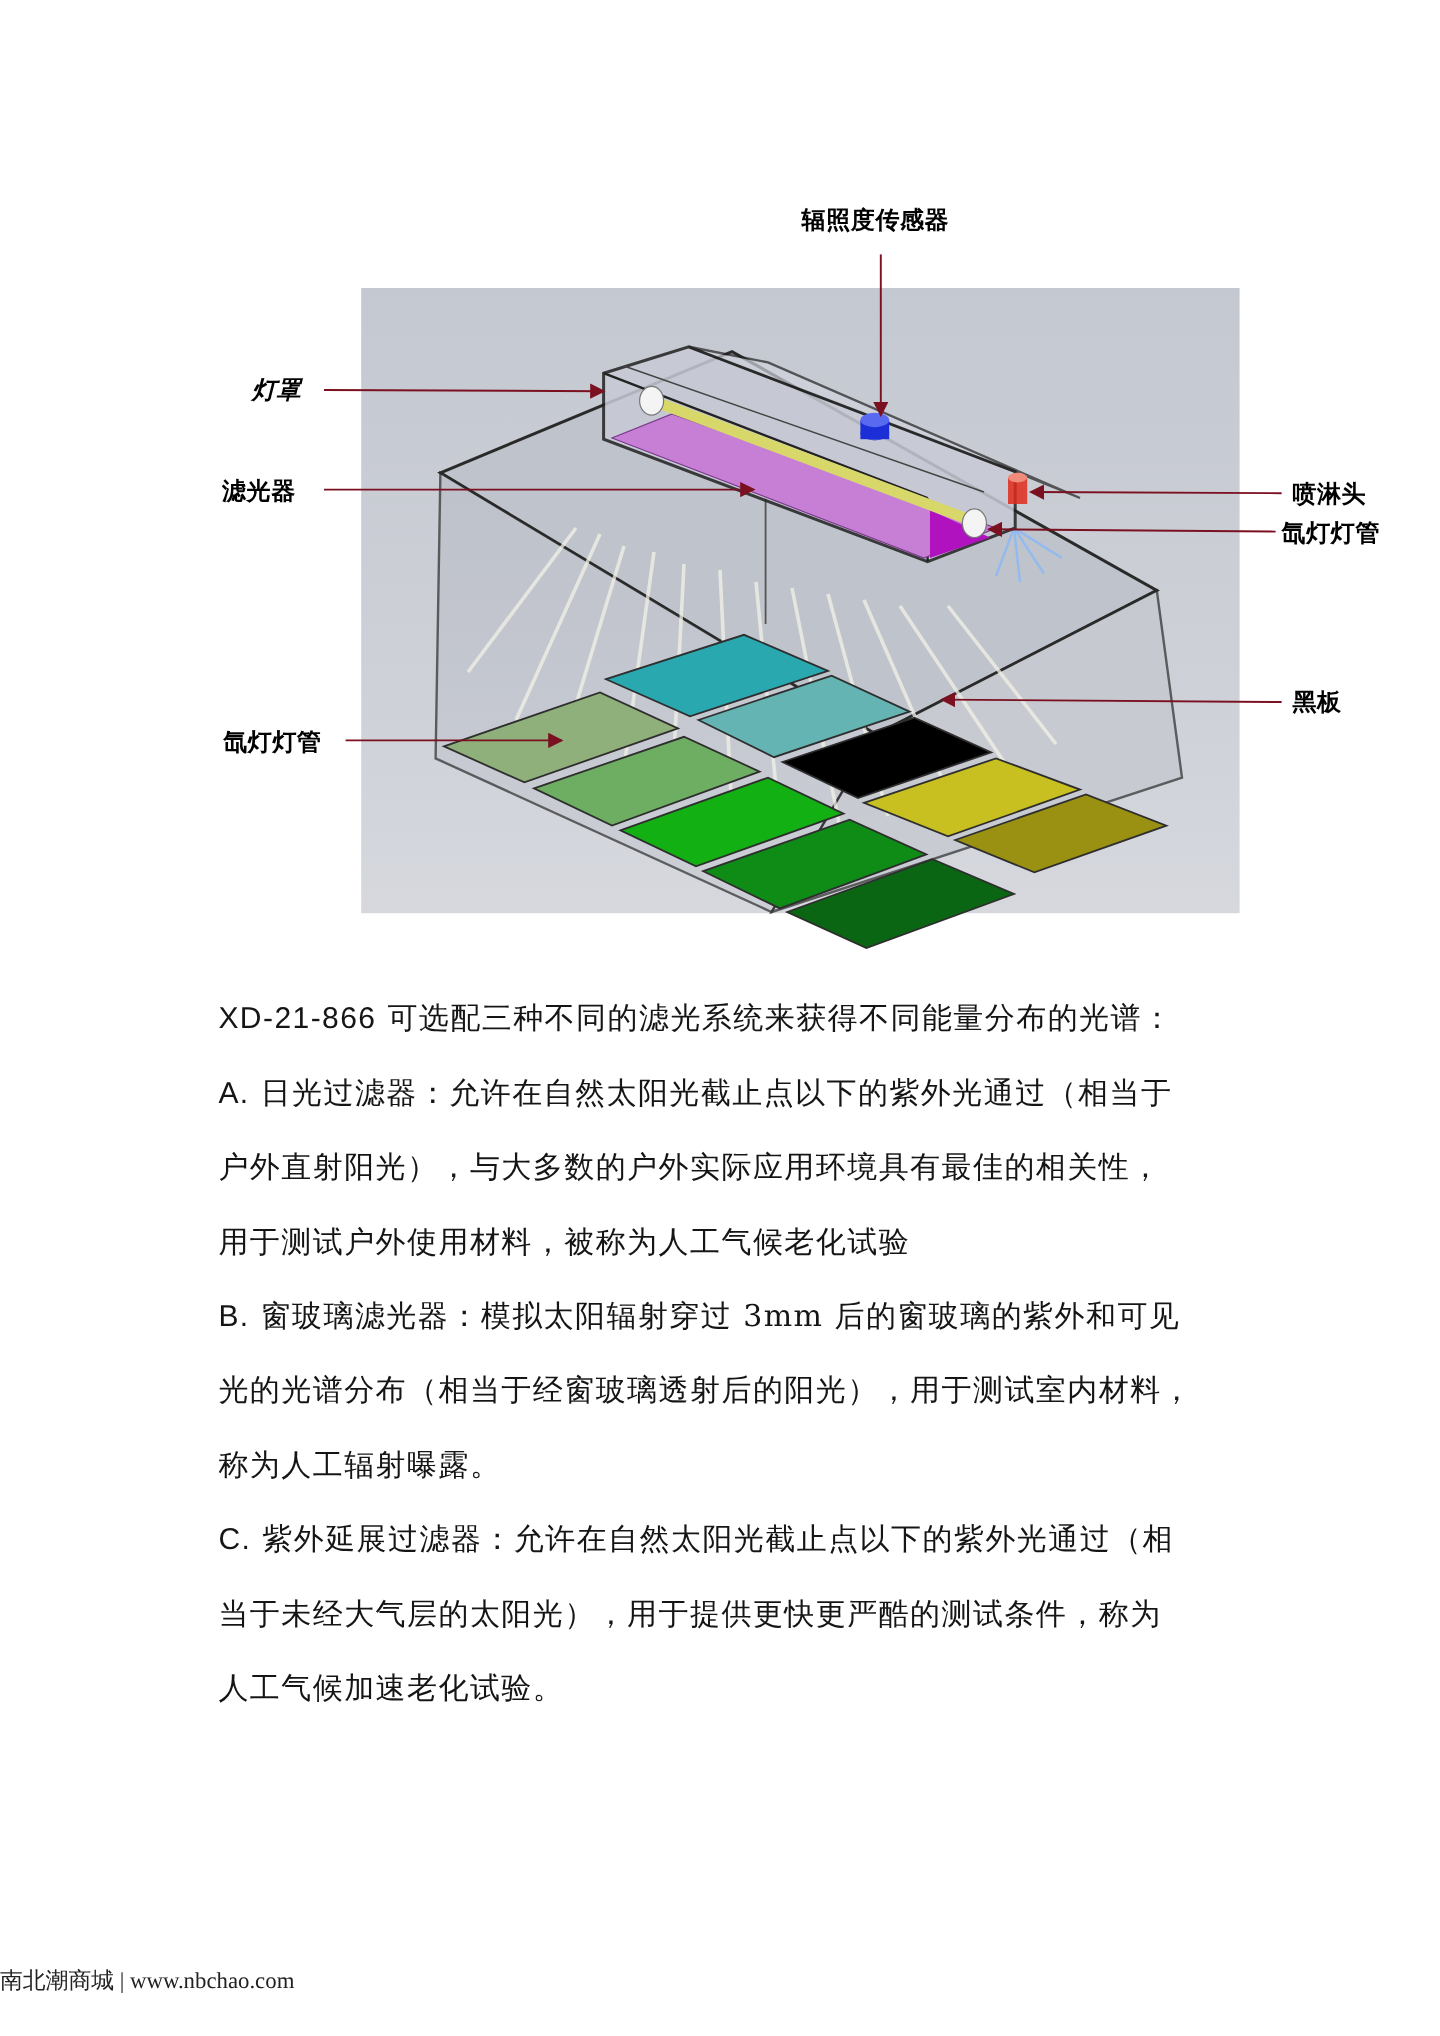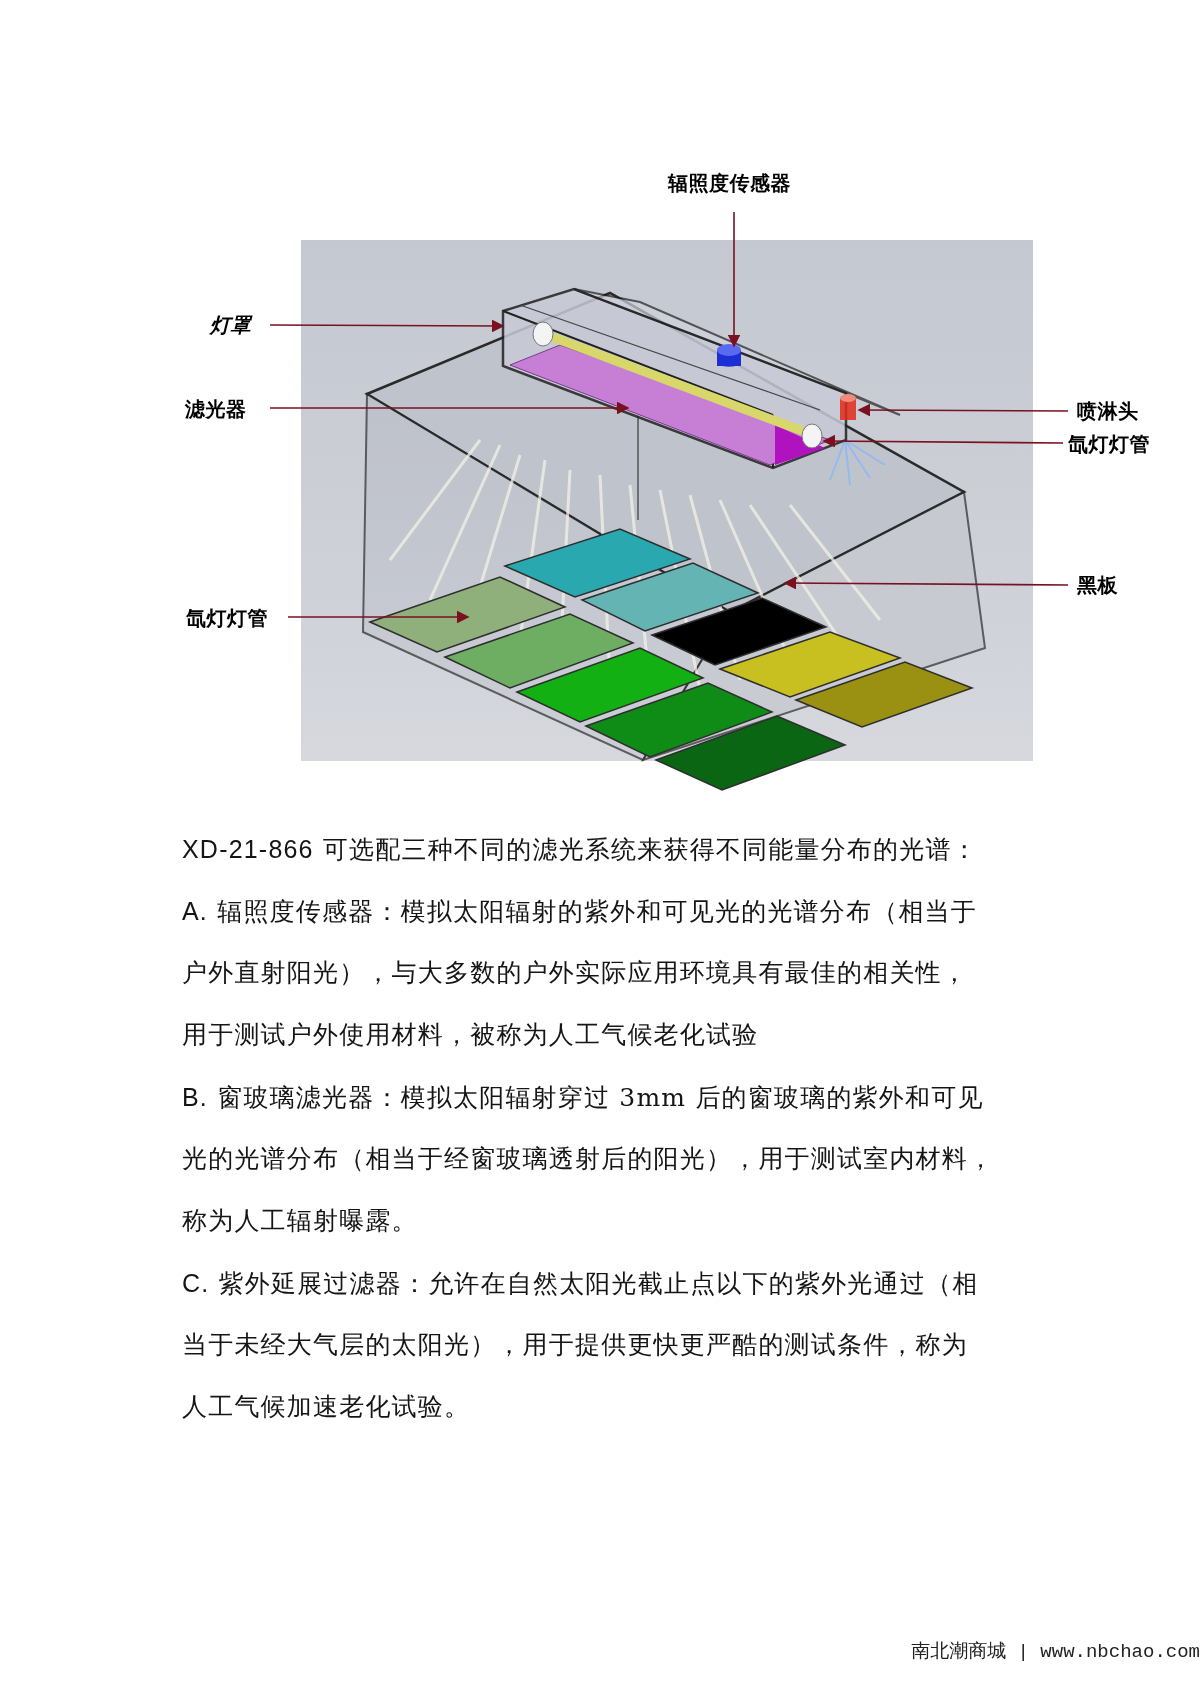--- a/index.html
+++ b/index.html
@@ -8,22 +8,22 @@
   .figure { position:absolute; left:0; top:0; width:1200px; height:800px; }
   .panel { position:absolute; left:301px; top:240px; width:732px; height:521px;
            background:linear-gradient(180deg,#c4c8d0 0%,#cdd0d7 60%,#d6d8de 100%); }
   .label { position:absolute; font-size:20px; font-weight:bold; color:#000000; white-space:nowrap;
            letter-spacing:0.5px; }
   svg.scene { position:absolute; left:0; top:0; }
   .text-block { position:absolute; left:170px; top:818px; width:840px;margin-left:12px; }
   .line { font-family:"DejaVu Serif","Liberation Serif",serif; font-size:25px; line-height:62px;
           height:62px; white-space:nowrap; color:#151515; letter-spacing:1.2px; }
   .line .latin { font-family:"Liberation Sans","DejaVu Sans",sans-serif; }
-  .footer { position:absolute; left:0; width:1200px; top:1638px; text-align:right;
-            font-size:19px; color:#222; font-family:Liberation Mono, monospace; }
+  .footer { position:absolute; left:0; width:1200px; top:1638px; text-align:left;
+            font-size:19px; color:#222; font-family:Liberation Serif, serif; }
 </style>
 </head>
 <body>
 
 <div class="figure">
   <div class="panel"></div>
 
   <svg class="scene" width="1200" height="800" viewBox="0 0 1200 800">
     <defs>
       <marker id="arr" markerWidth="8" markerHeight="8" refX="7" refY="4" orient="auto">
@@ -109,21 +109,21 @@
   <span class="label" style="left:210px; top:312px;font-style:italic;">灯罩</span>
   <span class="label" style="left:185px; top:396px;">滤光器</span>
   <span class="label" style="left:1077px; top:398px;">喷淋头</span>
   <span class="label" style="left:1068px; top:431px;">氙灯灯管</span>
   <span class="label" style="left:1077px; top:572px;">黑板</span>
   <span class="label" style="left:186px; top:605px;">氙灯灯管</span>
 </div>
 
 <div class="text-block">
   <div class="line"><span class="latin">XD-21-866</span><span> 可选配三种不同的滤光系统来获得不同能量分布的光谱：</span></div>
-  <div class="line"><span class="latin">A.</span><span> 辐照度传感器：模拟太阳辐射的紫外和可见光的光谱分布（相当于</span></div>
+  <div class="line"><span class="latin">A.</span><span> 日光过滤器：允许在自然太阳光截止点以下的紫外光通过（相当于</span></div>
   <div class="line"><span>户外直射阳光），与大多数的户外实际应用环境具有最佳的相关性，</span></div>
   <div class="line"><span>用于测试户外使用材料，被称为人工气候老化试验</span></div>
   <div class="line"><span class="latin">B.</span><span> 窗玻璃滤光器：模拟太阳辐射穿过 3mm 后的窗玻璃的紫外和可见</span></div>
   <div class="line"><span>光的光谱分布（相当于经窗玻璃透射后的阳光），用于测试室内材料，</span></div>
   <div class="line"><span>称为人工辐射曝露。</span></div>
   <div class="line"><span class="latin">C.</span><span> 紫外延展过滤器：允许在自然太阳光截止点以下的紫外光通过（相</span></div>
   <div class="line"><span>当于未经大气层的太阳光），用于提供更快更严酷的测试条件，称为</span></div>
   <div class="line"><span>人工气候加速老化试验。</span></div>
 </div>
 

